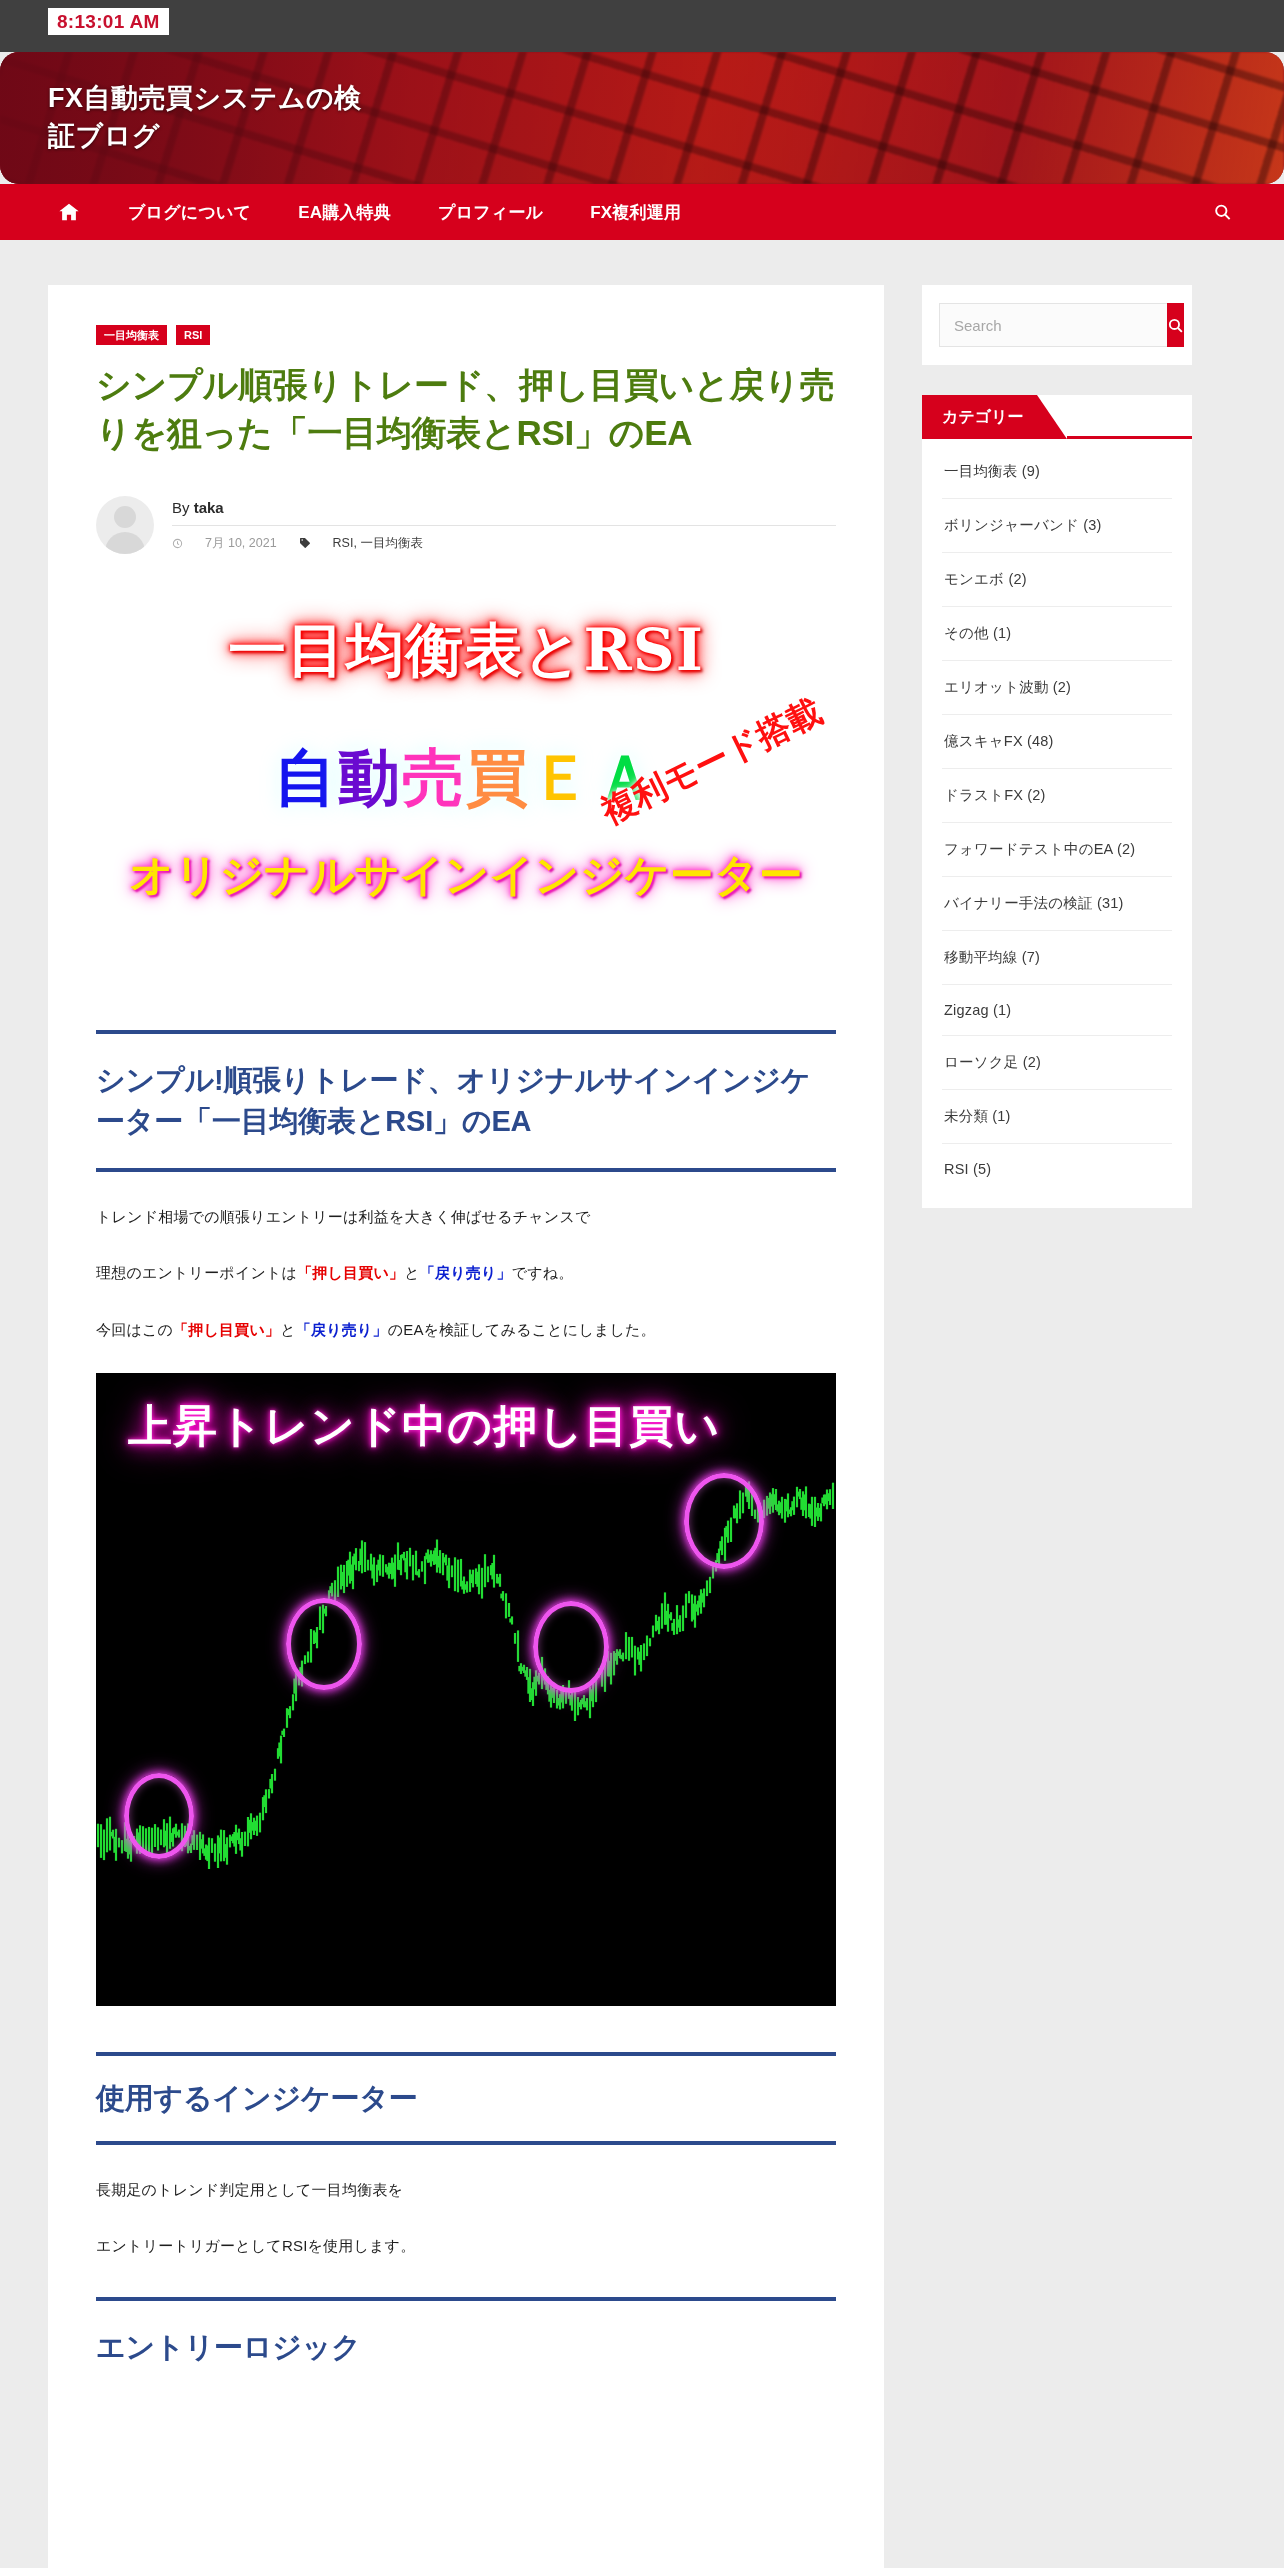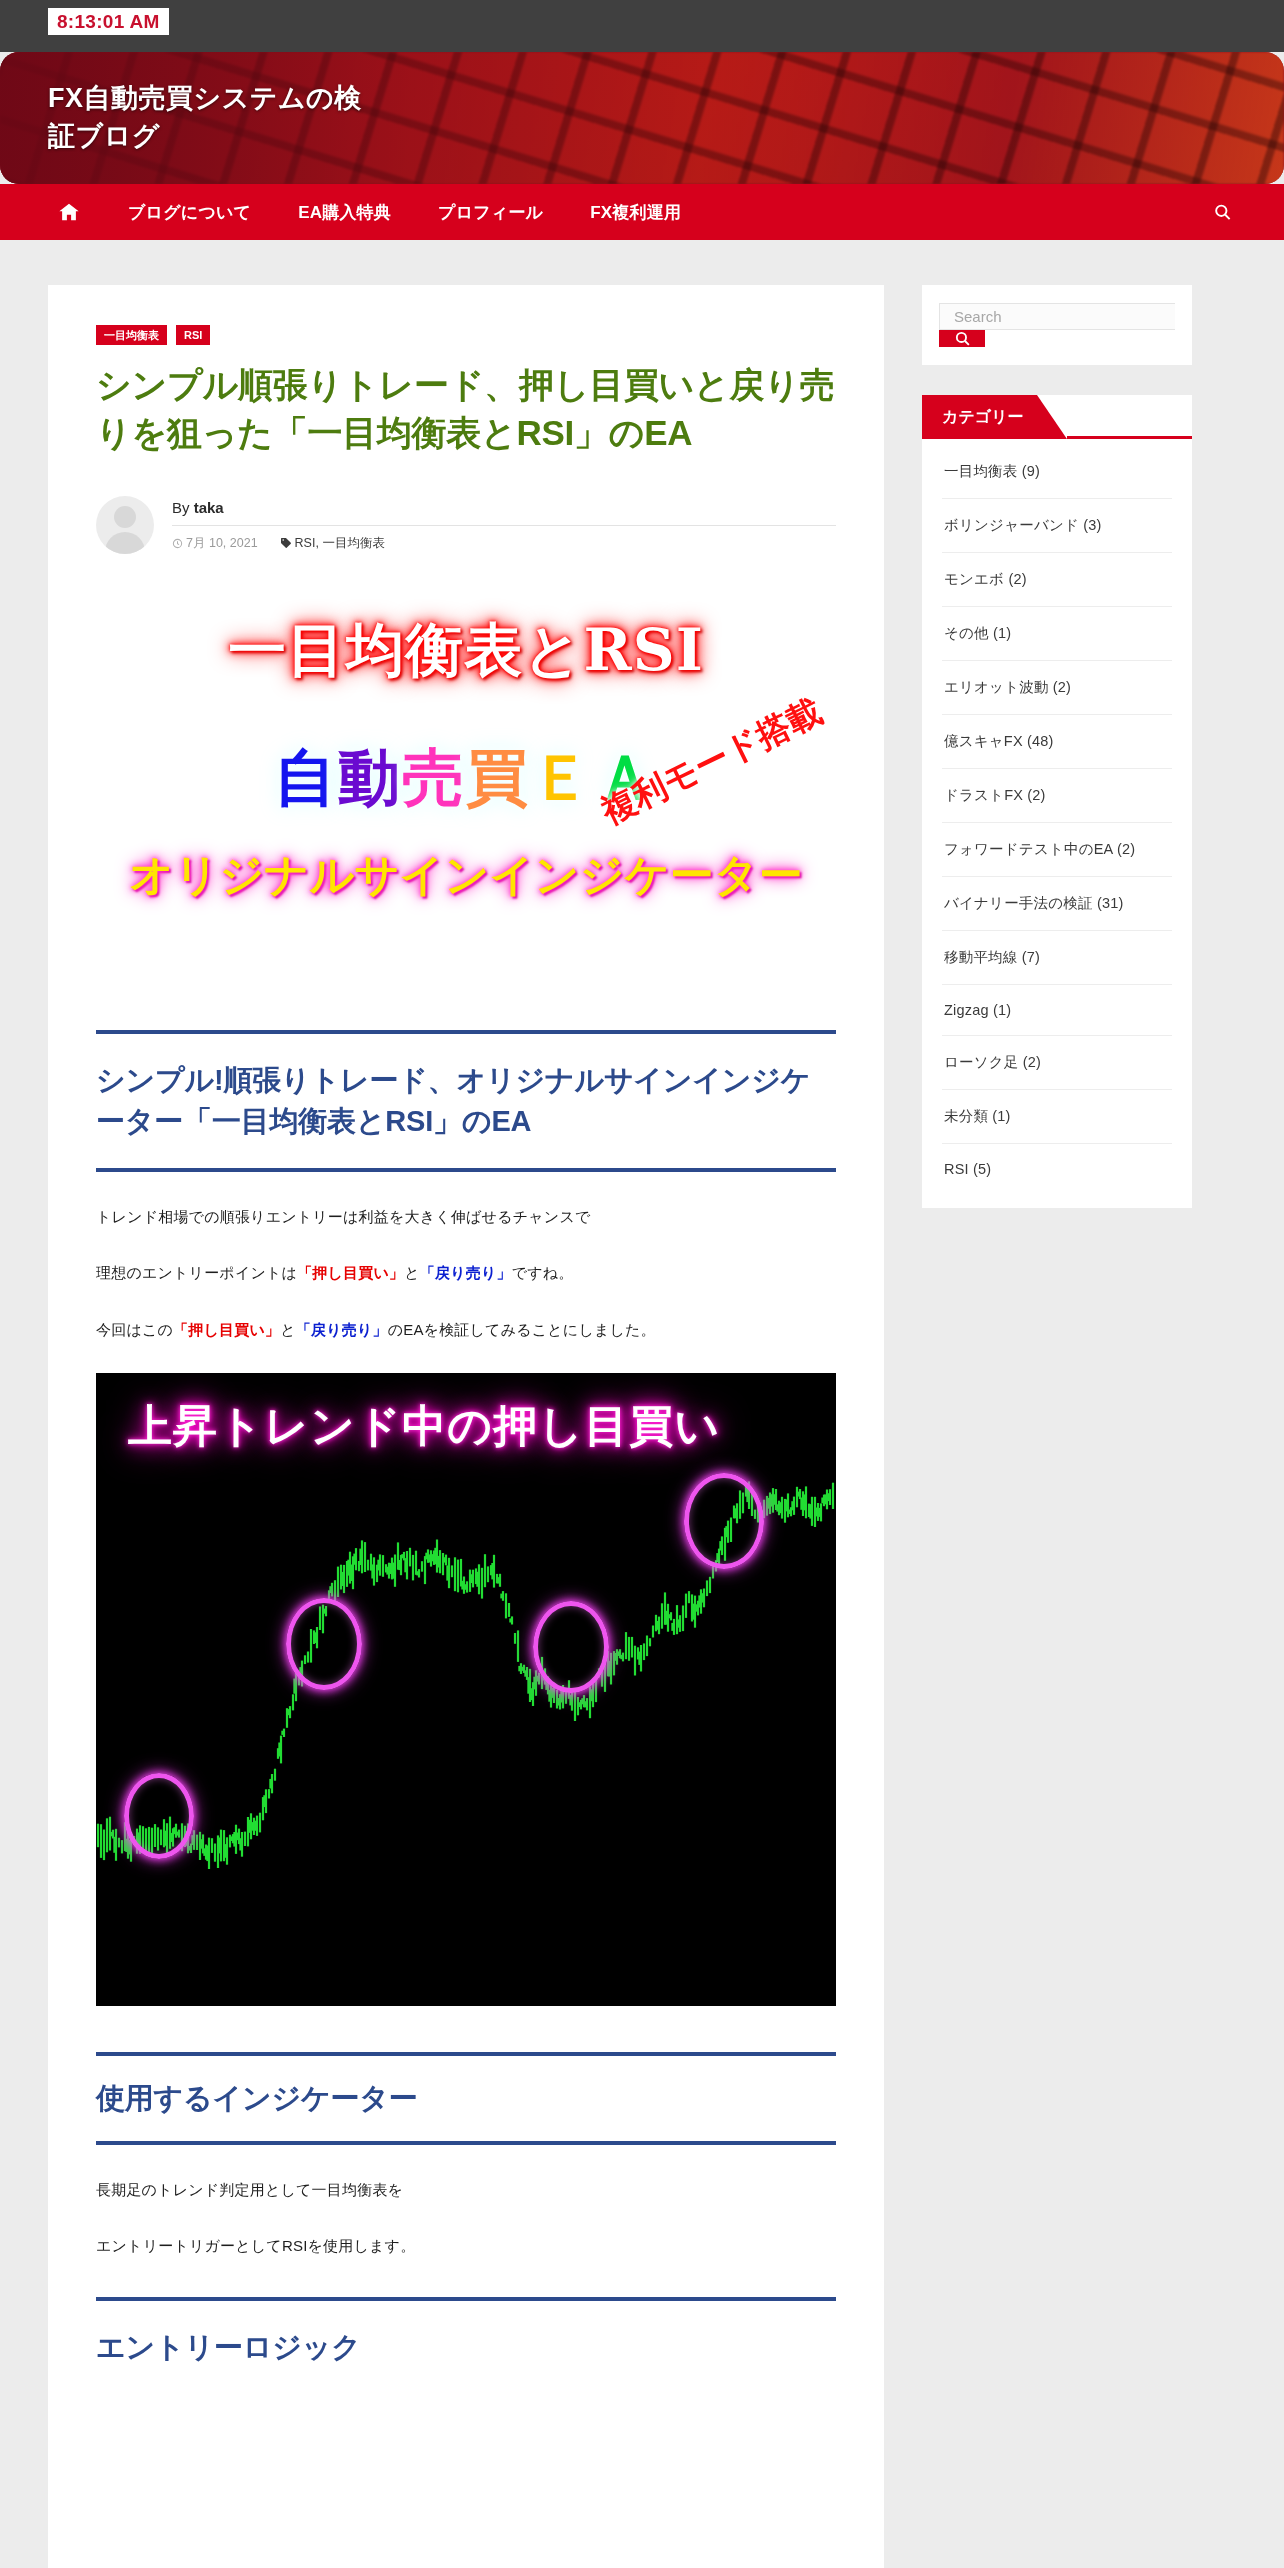--- a/index.html
+++ b/index.html
@@ -169,21 +169,21 @@
     border-bottom: 1px solid #e3e3e3;
     padding-bottom: 9px;
   }
   .by-author b { font-weight: bold; }
   .by-meta {
     font-size: 12.5px;
     color: #9a9a9a;
     padding-top: 9px;
     display: flex; align-items: center; gap: 22px;
   }
-  .by-meta .mi { display: flex; align-items: center; gap: 3px; }
+  .by-meta .mi { display: flex; align-items: center; gap: 22px; }
   .by-meta .tagtxt { color: #3c3c3c; }
 
   
   .featured {
     height: 404px;
     background: #ffffff;
     position: relative;
     overflow: hidden;
     margin-top: 26px;
   }
@@ -290,21 +290,21 @@
     border: 5px solid #ee55ee;
     border-radius: 50%;
     box-shadow: 0 0 9px #ff44ff, 0 0 18px rgba(255,60,255,.75),
                 inset 0 0 8px rgba(255,120,255,.45);
     z-index: 3;
   }
 
   
   .widget { background: #fff; margin-bottom: 30px; }
   .search-widget { padding: 18px 17px; }
-  .search-row { display: flex; height: 44px; flex-direction: column; }
+  .search-row { display: flex; height: 44px; }
   .search-input {
     flex: 1;
     border: 1px solid #e4e4e4;
     border-right: none;
     background: #fbfbfb;
     padding: 0 14px;
     font-size: 15px;
     color: #333;
     font-family: "Liberation Sans", sans-serif;
     outline: none;

